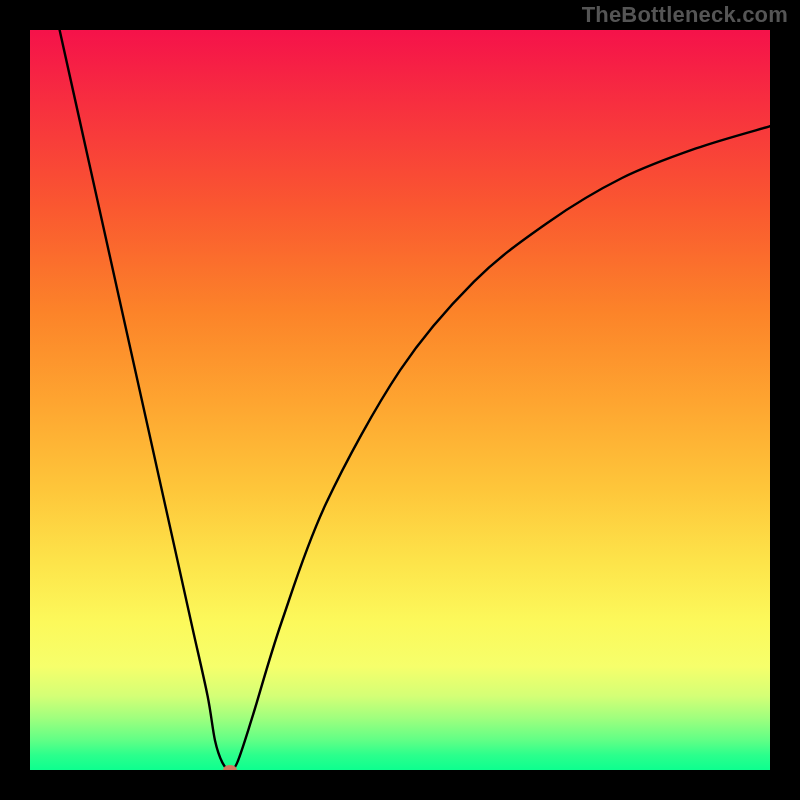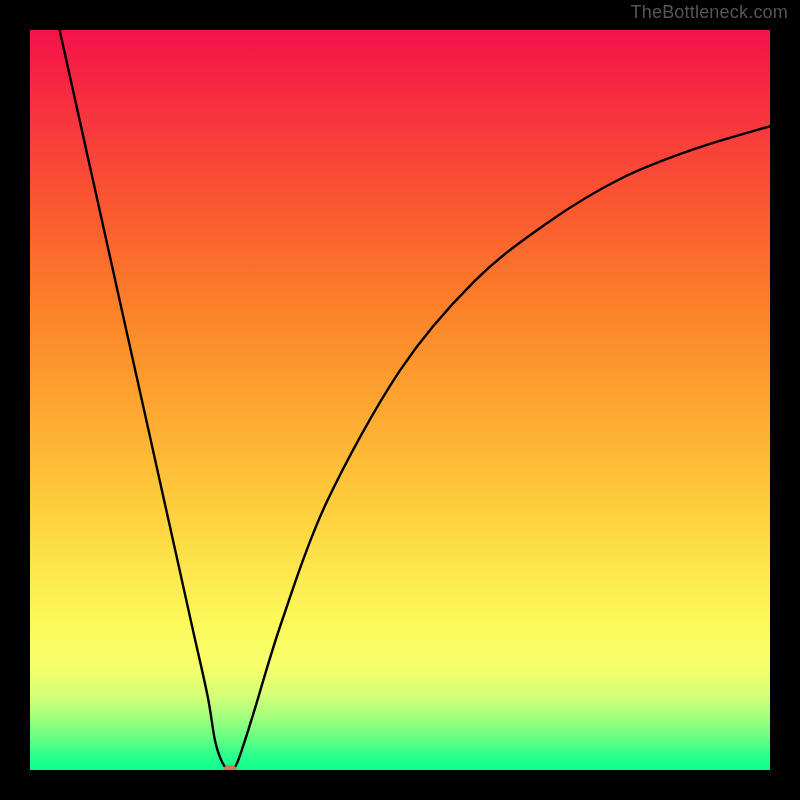--- a/index.html
+++ b/index.html
@@ -14,22 +14,22 @@
   .frame {
     position: relative;
     width: 800px;
     height: 800px;
   }
   .watermark {
     position: absolute;
     top: 2px;
     right: 12px;
     color: #555;
-    font-size: 18px;
-    font-weight: 400;
+    font-size: 22px;
+    font-weight: 700;
     letter-spacing: 0.2px;
     z-index: 10;
   }
   .plot-area {
     position: absolute;
     left: 30px;
     top: 30px;
     width: 740px;
     height: 740px;
     overflow: hidden;

